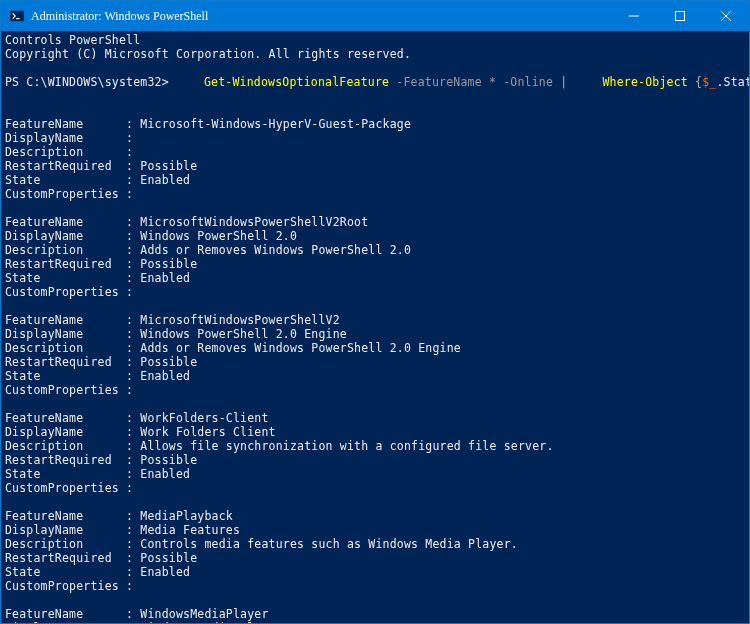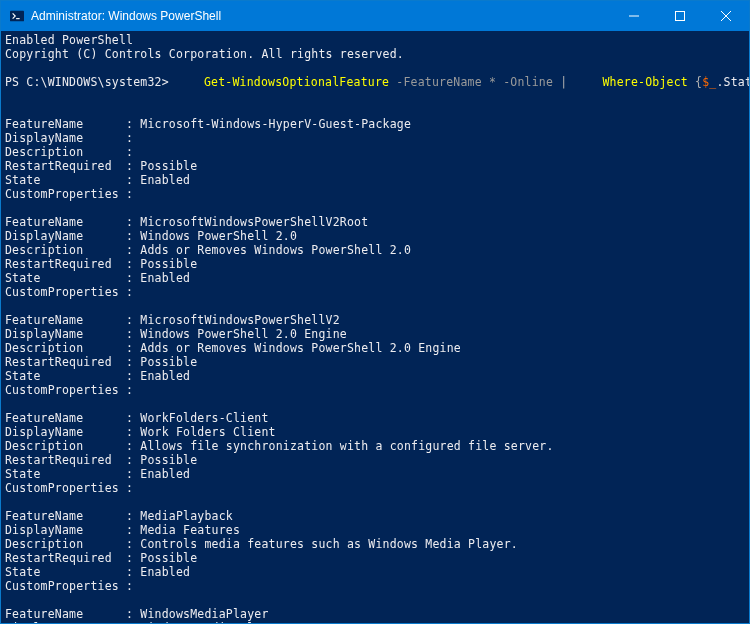--- a/index.html
+++ b/index.html
@@ -21,21 +21,21 @@
   display: flex;
   flex-direction: column;
   position: relative;
 }
 .titlebar {
   background: #0078d7;
   height: 30px;
   display: flex;
   align-items: center;
   color: #fff;
-  font-family: Liberation Sans, sans-serif;
+  font-family: Liberation Serif, serif;
   font-size: 12px;
   position: relative;
 }
 .titlebar-icon {
   width: 16px;
   height: 16px;
   margin: 0 6px 0 8px;
   display: flex;
   align-items: center;
   justify-content: center;
@@ -121,22 +121,22 @@
       <div class="titlebar-btn">
         <svg width="10" height="10" viewBox="0 0 10 10">
             <line x1="0" y1="0" x2="10" y2="10" stroke-width="1"></line>
             <line x1="10" y1="0" x2="0" y2="10" stroke-width="1"></line>
           </svg>
       </div>
     </div>
   </div>
 
 
-  <div class="console"><span>Enabled PowerShell</span>
-<span>Copyright (C) Controls Corporation. All rights reserved.</span>
+  <div class="console"><span>Controls PowerShell</span>
+<span>Copyright (C) Microsoft Corporation. All rights reserved.</span>
 
 <span>PS C:\WINDOWS\system32&gt; </span><span class="cmdlet">Get-WindowsOptionalFeature</span><span class="param"> -FeatureName </span><span class="param">*</span><span class="param"> -Online</span><span class="pipe"> | </span><span class="cmdlet">Where-Object</span><span class="pipe"> {</span><span class="var">$_</span><span>.State</span><span class="op"> -eq </span><span class="str">"Enabled"</span>
 <span id="output">
 
 FeatureName      : Microsoft-Windows-HyperV-Guest-Package
 DisplayName      : 
 Description      : 
 RestartRequired  : Possible
 State            : Enabled
 CustomProperties : 

